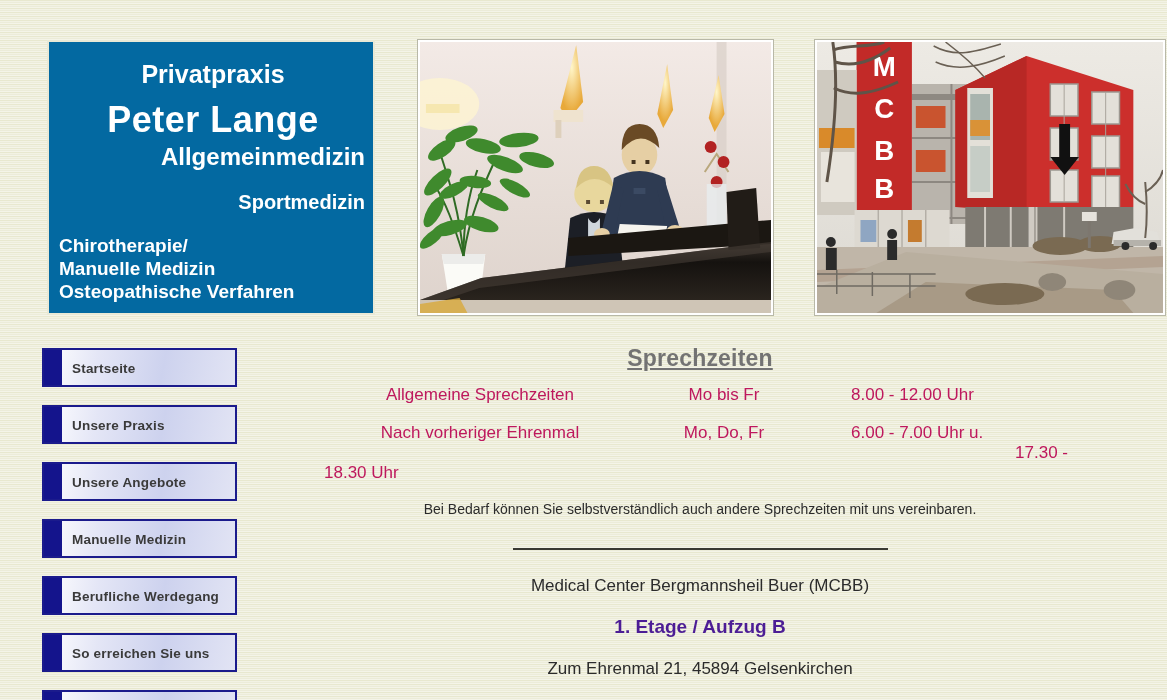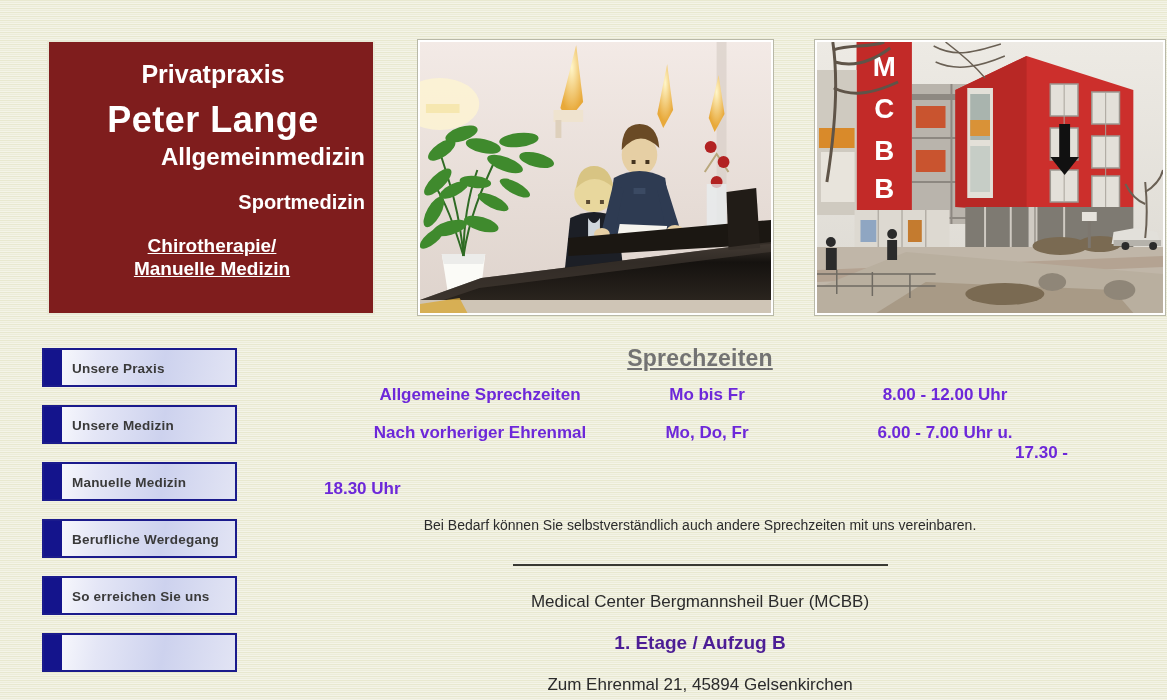--- a/index.html
+++ b/index.html
@@ -24,21 +24,21 @@
   }
   .page { position: relative; width: 1167px; height: 700px; }
 
   
   .header { position: absolute; left: 0; top: 0; width: 1167px; height: 330px; }
 
   .logo-box {
     position: absolute;
     left: 47px; top: 40px;
     width: 328px; height: 275px;
-    background: #7f1d1d;
+    background: #0369a1;
     border: 2px solid #e9e9d6;
     padding: 16px 6px 10px 10px;
     display: flex;
     flex-direction: column;
     justify-content: flex-start;
     color: #ffffff;
     overflow: hidden;
   }
   .logo-privat {
     font-size: 25px; font-weight: bold; letter-spacing: 0px;
@@ -50,22 +50,22 @@
   }
   .logo-spec1 {
     font-size: 24px; font-weight: bold; text-align: right;
     margin-top: 2px; padding-right: 2px;
   }
   .logo-spec2 {
     font-size: 20px; font-weight: bold; text-align: right;
     margin-top: 20px; padding-right: 2px;
   }
   .logo-spec3 {
-    font-size: 19px; font-weight: bold; text-align: center;
-    margin-top: 20px; padding-right: 2px; line-height: 1.22; text-decoration: underline;
+    font-size: 19px; font-weight: bold; text-align: left;
+    margin-top: 20px; padding-right: 2px; line-height: 1.22;
   }
 
   
   .photo {
     position: absolute;
     border: 2px solid #ffffff;
     outline: 1px solid #b8b8a8;
     overflow: hidden;
   }
   .photo-reception { left: 418px; top: 40px; width: 355px; height: 275px; }
@@ -111,40 +111,40 @@
     text-align: center;
   }
   .content h1.section-title {
     font-size: 23px;
     font-weight: bold;
     text-decoration: underline;
     margin: 0 0 14px 0;
     color: #737373;
     letter-spacing: 0.2px;
   }
-  .hours-block { font-size: 17px; color: #6d28d9; line-height: 1.0; font-weight: bold; }
+  .hours-block { font-size: 17px; color: #be185d; line-height: 1.0; }
   .hours-row {
     position: relative;
     height: 38px;
   }
   .hours-row .col-desc  { position: absolute; left: 30px;  top: 0; width: 300px; text-align: center; }
-  .hours-row .col-days  { position: absolute; left: 317px; top: 0; width: 180px; text-align: center; }
-  .hours-row .col-time  { position: absolute; left: 520px; top: 0; width: 250px; text-align: center; }
+  .hours-row .col-days  { position: absolute; left: 334px; top: 0; width: 180px; text-align: center; }
+  .hours-row .col-time  { position: absolute; left: 551px; top: 0; width: 250px; text-align: left; }
   .hours-overflow {
     text-align: right;
     font-size: 17px;
     padding-right: 32px;
     margin-top: -18px;
     height: 20px;
   }
   .hours-wrap {
     text-align: left;
     font-size: 17px;
     margin-left: 24px;
-    margin-top: 16px;
+    margin-top: 0px;
   }
   .note {
     font-size: 14px;
     line-height: 1.2;
     margin-top: 20px;
     padding: 0 78px;
     color: #2b2b2b;
   }
   .divider {
     width: 375px;
@@ -165,20 +165,21 @@
   <div class="header">
 
     <div class="logo-box">
       <div class="logo-privat">Privatpraxis</div>
       <div class="logo-name">Peter Lange</div>
       <div class="logo-spec1">Allgemeinmedizin</div>
       <div class="logo-spec2">Sportmedizin</div>
       <div class="logo-spec3">
         <div>Chirotherapie/</div>
         <div>Manuelle Medizin</div>
+        <div>Osteopathische Verfahren</div>
       </div>
     </div>
 
     <div class="photo photo-reception">
       <svg viewBox="0 0 355 271" preserveAspectRatio="none">
         <defs>
           <linearGradient id="wallg" x1="0" y1="0" x2="0" y2="1">
             <stop offset="0%" stop-color="#f3eae6"></stop>
             <stop offset="60%" stop-color="#e6dcd6"></stop>
             <stop offset="100%" stop-color="#ded3cc"></stop>
@@ -411,24 +412,27 @@
         </g>
 
         <rect x="274" y="176" width="3" height="30" fill="#7d776f"></rect>
         <rect x="268" y="170" width="15" height="9" fill="#e6e3dc"></rect>
       </svg>
     </div>
   </div>
 
   <nav class="sidebar">
     <a class="nav-btn" href="#">
+      <span class="nav-label">Startseite</span>
+    </a>
+    <a class="nav-btn" href="#">
       <span class="nav-label">Unsere Praxis</span>
     </a>
     <a class="nav-btn" href="#">
-      <span class="nav-label">Unsere Medizin</span>
+      <span class="nav-label">Unsere Angebote</span>
     </a>
     <a class="nav-btn" href="#">
       <span class="nav-label">Manuelle Medizin</span>
     </a>
     <a class="nav-btn" href="#">
       <span class="nav-label">Berufliche Werdegang</span>
     </a>
     <a class="nav-btn" href="#">
       <span class="nav-label">So erreichen Sie uns</span>
     </a>

